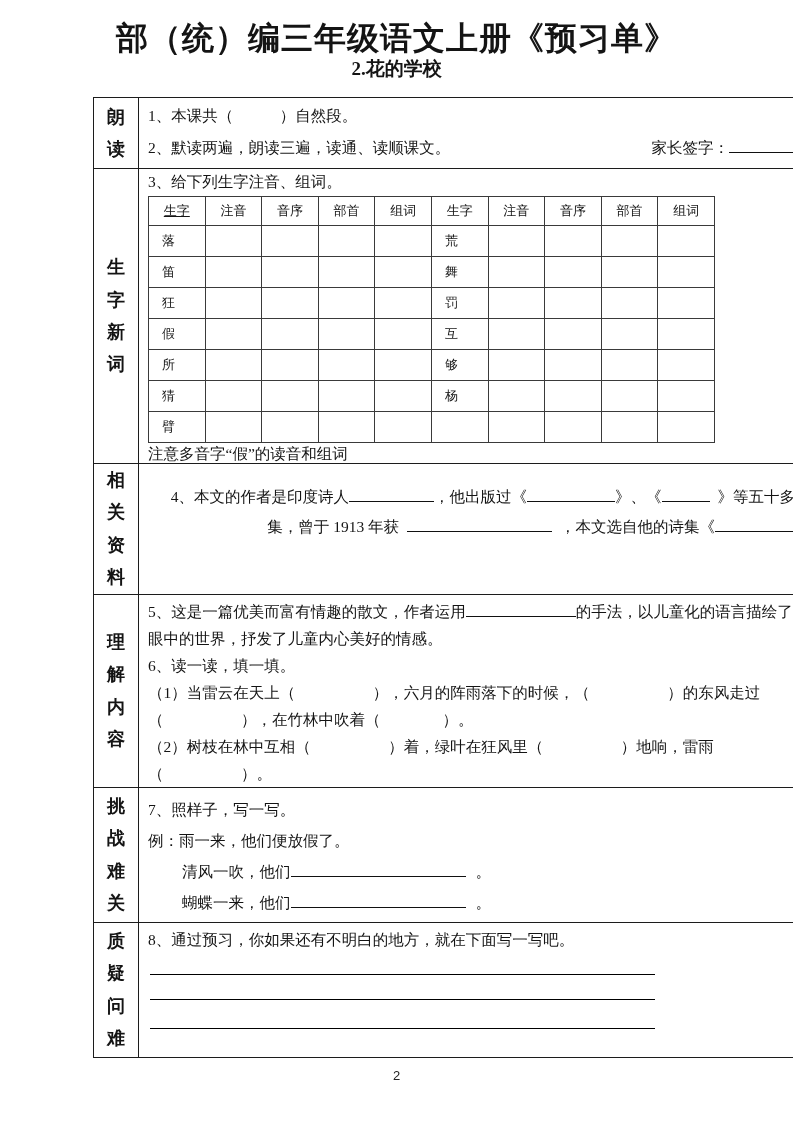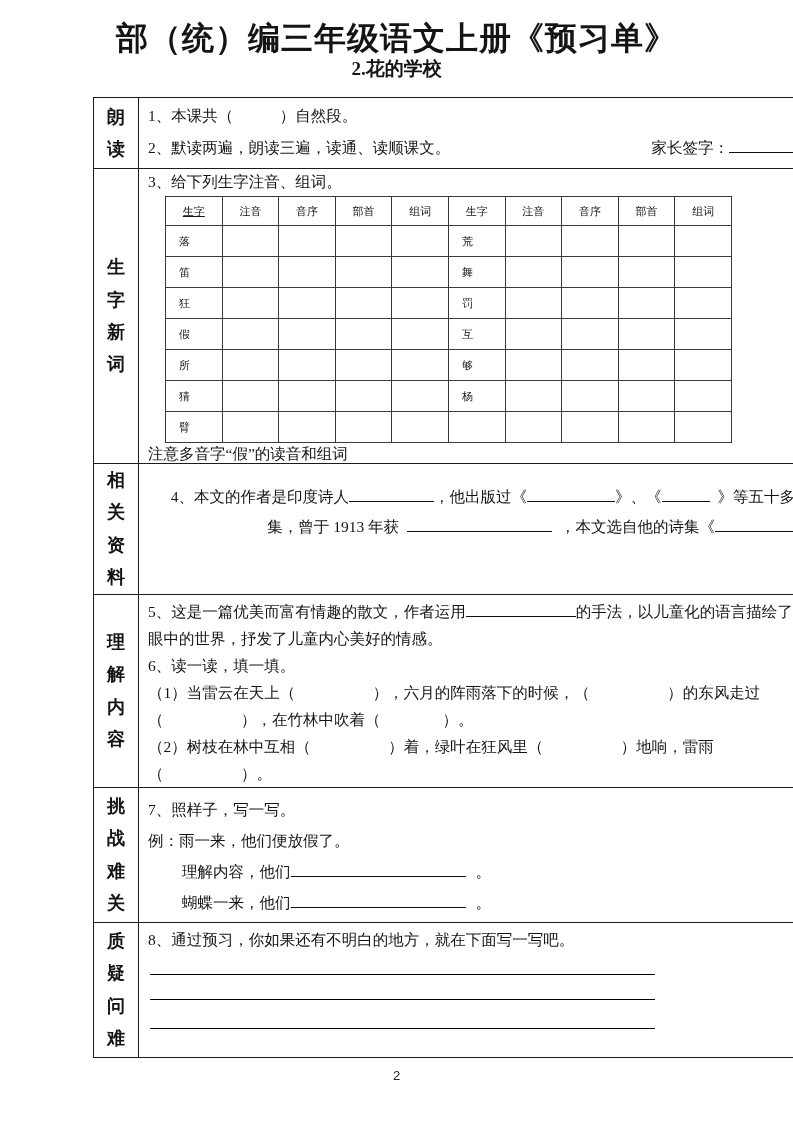--- a/index.html
+++ b/index.html
@@ -48,21 +48,21 @@
   .w95 { width:95px; }  .w85 { width:85px; }  .w88 { width:88px; }
   .w48 { width:48px; margin-right:8px; }
   .w145 { width:145px; margin:0 8px; }
   .w80 { width:80px; }  .w110 { width:110px; }
   .w175 { width:175px; }
 
   .instr { line-height:22px; }
 
   table.word-table {
     border-collapse:collapse; table-layout:fixed; width:567px;
-    margin:3px 0 2px 17px; font-size:11px;
+    margin:3px 0 2px 0; font-size:13px;
   }
   table.word-table th, table.word-table td {
     border:1px solid #3a3a3a; padding:0; font-weight:normal;
   }
   table.word-table th { height:28px; text-align:center; }
   table.word-table td { height:30px; text-align:left; padding-left:13px; }
   .ul { text-decoration:underline; }
 
   .note { line-height:18px; font-size:15.5px; margin-top:2px; }
 
@@ -251,21 +251,21 @@
 
     <tr class="r5">
       <td class="rowhead">
         <span class="vert">挑战难关</span>
       </td>
       <td class="content">
         <div class="sec-chal">
           <div>7、照样子，写一写。</div>
           <div>例：雨一来，他们便放假了。</div>
           <div class="indent">
-            <span>理解内容，他们</span><span class="blank w175"></span><span class="period">。</span>
+            <span>清风一吹，他们</span><span class="blank w175"></span><span class="period">。</span>
           </div>
           <div class="indent">
             <span>蝴蝶一来，他们</span><span class="blank w175"></span><span class="period">。</span>
           </div>
         </div>
       </td>
     </tr>
 
     <tr class="r6">
       <td class="rowhead">

